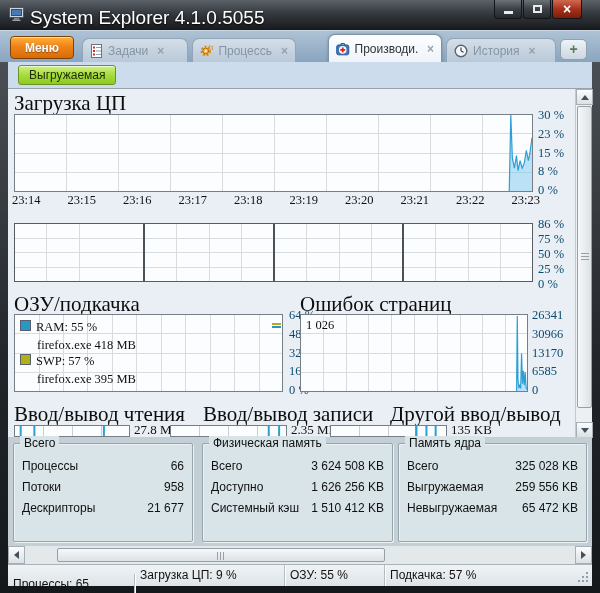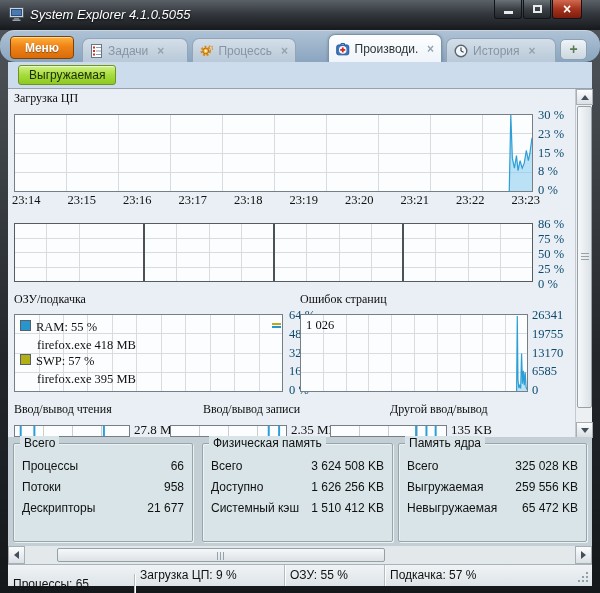--- a/index.html
+++ b/index.html
@@ -5,34 +5,34 @@
   * { margin:0; padding:0; box-sizing:border-box; }
   html,body { width:600px; height:593px; }
   body { font-family:"Liberation Sans", sans-serif; font-size:12px; color:#111; }
   .window { position:relative; width:600px; height:593px;
     background:linear-gradient(#53585e,#23272b 60%,#15181b); overflow:hidden; }
 
   
   .titlebar { position:absolute; left:0; top:0; width:600px; height:30px;
     background:linear-gradient(#5a6167,#34393f 45%,#17191c); }
   .app-icon { position:absolute; left:9px; top:7px; }
-  .title-text { position:absolute; left:30px; top:7px; color:#fff; font-size:13px;
-    text-shadow:0 1px 2px #000;font-style:italic; }
+  .title-text { position:absolute; left:30px; top:7px; color:#fff; font-size:19px;
+    text-shadow:0 1px 2px #000; }
   .wincontrols { position:absolute; right:18px; top:0; display:flex; }
   .wbtn { width:28px; height:19px; border:1px solid #121417; border-top:none;
     border-radius:0 0 3px 3px; background:linear-gradient(#6a7177,#3a4046 50%,#24282c);
     display:flex; align-items:center; justify-content:center; margin-left:1px; }
   .wbtn.close { width:30px; background:linear-gradient(#d06a50,#a5321c 50%,#7c1d0d); }
   .glyph-min { width:9px; height:3px; background:#e8eaec; margin-top:6px; }
   .glyph-max { width:9px; height:8px; border:2px solid #e8eaec; background:transparent; }
   .glyph-x { color:#fff; font-weight:bold; font-size:14px; line-height:14px; }
 
   
   .tabbar { position:absolute; left:0; top:30px; width:600px; height:32px;
-    background:linear-gradient(#aec2d5,#8aa5bf); border-top:1px solid #c9d6e2;border-radius:15px; }
+    background:linear-gradient(#aec2d5,#8aa5bf); border-top:1px solid #c9d6e2; }
   .menu-btn { position:absolute; left:10px; top:5px; width:64px; height:23px;
     background:linear-gradient(#ffb13c,#ef8318 45%,#d96c08); border:1px solid #7d4206;
     border-radius:4px; color:#fff; font-weight:bold; text-align:center; line-height:22px;
     box-shadow:inset 0 1px 0 rgba(255,255,255,.55); text-shadow:0 1px 1px #8a4a0e; }
   .tab { position:absolute; bottom:0; height:24px; display:flex; align-items:center;
     gap:5px; padding:0 7px; border-radius:7px 7px 0 0; border:1px solid #93a5b6; border-bottom:none;
     background:linear-gradient(#d3dee8,#b9c9d8); color:#8795a3; }
   .tab.active { height:28px; background:linear-gradient(#fdfeff,#eef4f9);
     border-color:#7d93a8; color:#2e343a; box-shadow:0 0 3px rgba(0,0,0,.25); }
   .tab-label { white-space:nowrap; overflow:hidden; }
@@ -49,21 +49,21 @@
   .toolbar { position:absolute; left:8px; top:62px; width:584px; height:26px;
     background:#ccdcec; }
   .security-btn { position:absolute; left:10px; top:3px; height:20px; padding:0 10px;
     background:linear-gradient(#d1f184,#a5dc3c 50%,#8fc922); border:1px solid #6d9423;
     border-radius:3px; line-height:18px; color:#1e2b05;
     box-shadow:inset 0 1px 0 rgba(255,255,255,.6); }
 
   
   .main { position:absolute; left:8px; top:88px; width:584px; height:349px;
     background:#e9eff5; border-top:1px solid #98a2ab; }
-  .sec-h { position:absolute; font-family:"Liberation Serif", serif; font-size:12px; color:#0d0d0d; }
+  .sec-h { position:absolute; font-family:"Liberation Serif", serif; font-size:21px; color:#0d0d0d; }
   .tick-col { position:absolute; display:flex; flex-direction:column; justify-content:space-between;
     font-family:"Liberation Serif", serif; font-size:12.5px; color:#0c4a6e; }
   .chart { position:absolute; background:#fcfdff; border:1px solid #767f86; }
   .grid-cpu { background-image:
     repeating-linear-gradient(to right, transparent 0 51px, #d7dce0 51px 52px),
     repeating-linear-gradient(to bottom, transparent 0 18.4px, #d7dce0 18.4px 19.4px); }
   .grid-mem { background-image:
     repeating-linear-gradient(to right, transparent 0 23.5px, #d7dce0 23.5px 24.5px),
     repeating-linear-gradient(to bottom, transparent 0 18.4px, #d7dce0 18.4px 19.4px); }
   .grid-pf { background-image:
@@ -288,21 +288,21 @@
     <div class="sec-h" style="left:292px; top:203px;">Ошибок страниц</div>
     <div class="chart grid-pf" style="left:292px; top:225px; width:228px; height:78px;">
       <svg class="spark" viewBox="0 0 100 100" preserveAspectRatio="none">
           <polygon points="95.4,100 95.4,100.0 95.7,1.3 96,84.8 96.4,96.2 96.8,91.6 97.2,96.6 97.6,50.6 98,90.5 98.4,73.4 98.8,92.4 99.2,75.3 99.6,95.1 100,98.1 100,100" fill="rgba(120,198,236,0.5)"></polygon>
           <polyline points="95.4,100.0 95.7,1.3 96,84.8 96.4,96.2 96.8,91.6 97.2,96.6 97.6,50.6 98,90.5 98.4,73.4 98.8,92.4 99.2,75.3 99.6,95.1 100,98.1" fill="none" stroke="#2e9fd6" stroke-width="1.2" vector-effect="non-scaling-stroke"></polyline>
         </svg>
       <div class="chart-note">1 026</div>
     </div>
     <div class="tick-col" style="left:524px; top:219px; width:48px; height:90px;">
       <span>26341</span>
-      <span>19755</span>
+      <span>30966</span>
       <span>13170</span>
       <span>6585</span>
       <span>0</span>
     </div>
 
     <div class="sec-h" style="left:6px; top:313px;">Ввод/вывод чтения</div>
     <div class="sec-h" style="left:195px; top:313px;">Ввод/вывод записи</div>
     <div class="sec-h" style="left:382px; top:313px;">Другой ввод/вывод</div>
 
     <div class="io-strip" style="left:6px; width:116px;">

